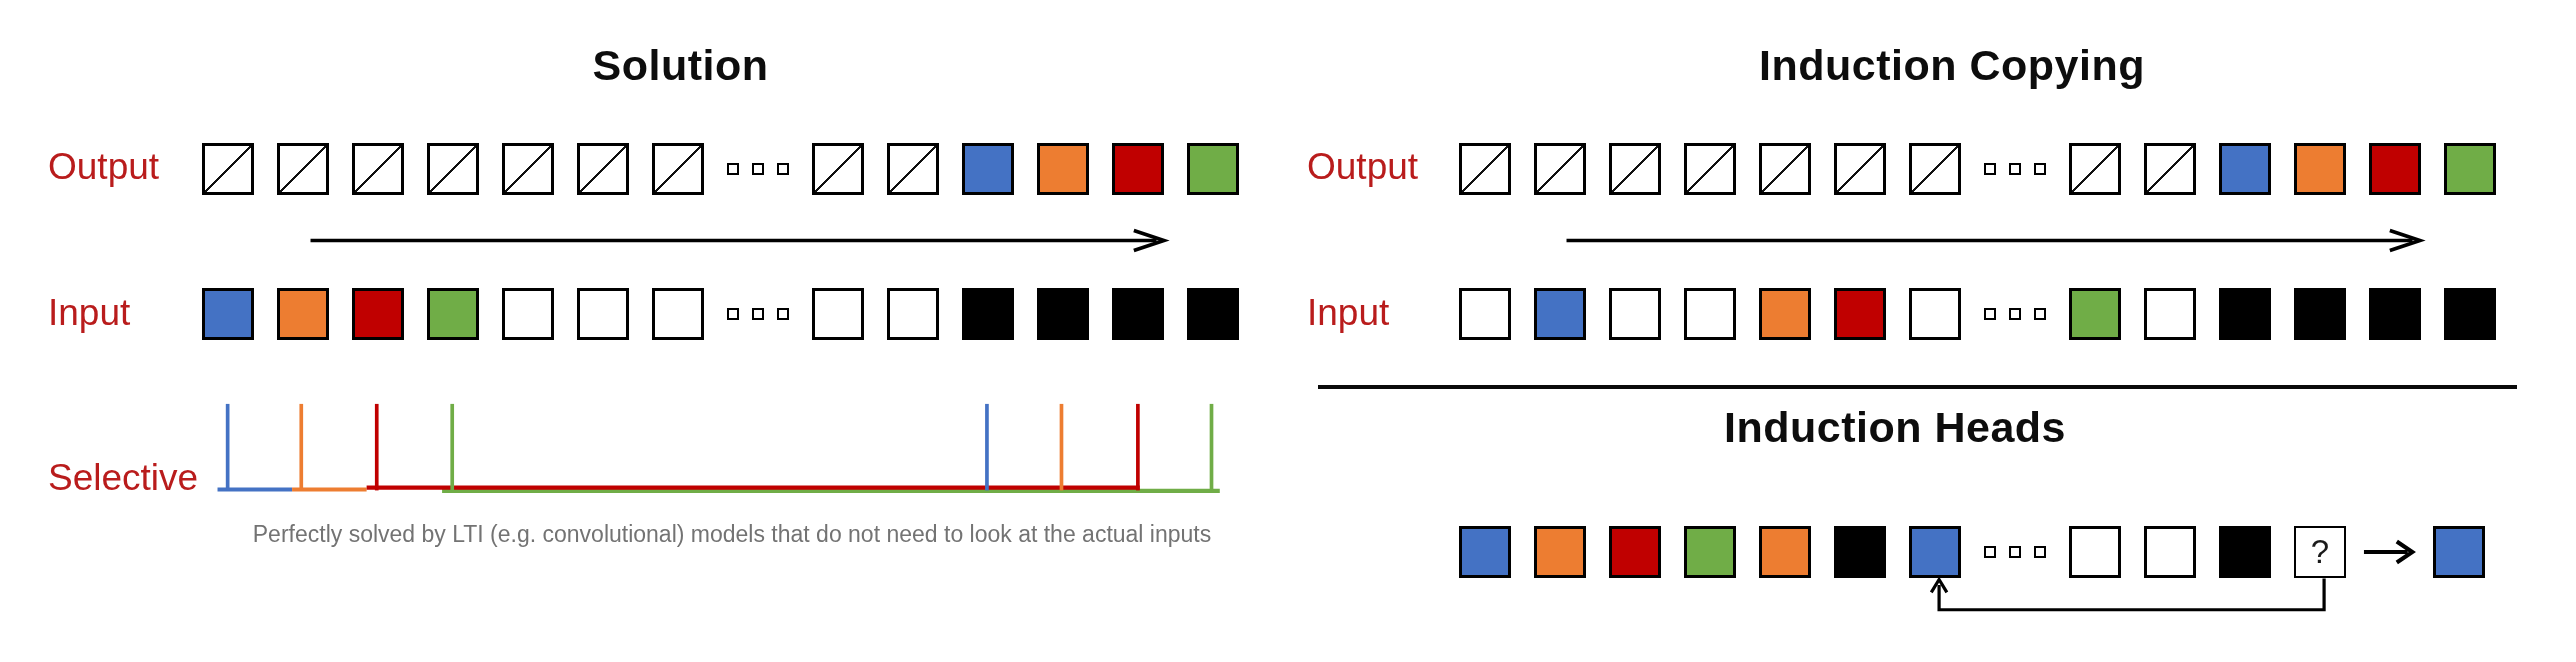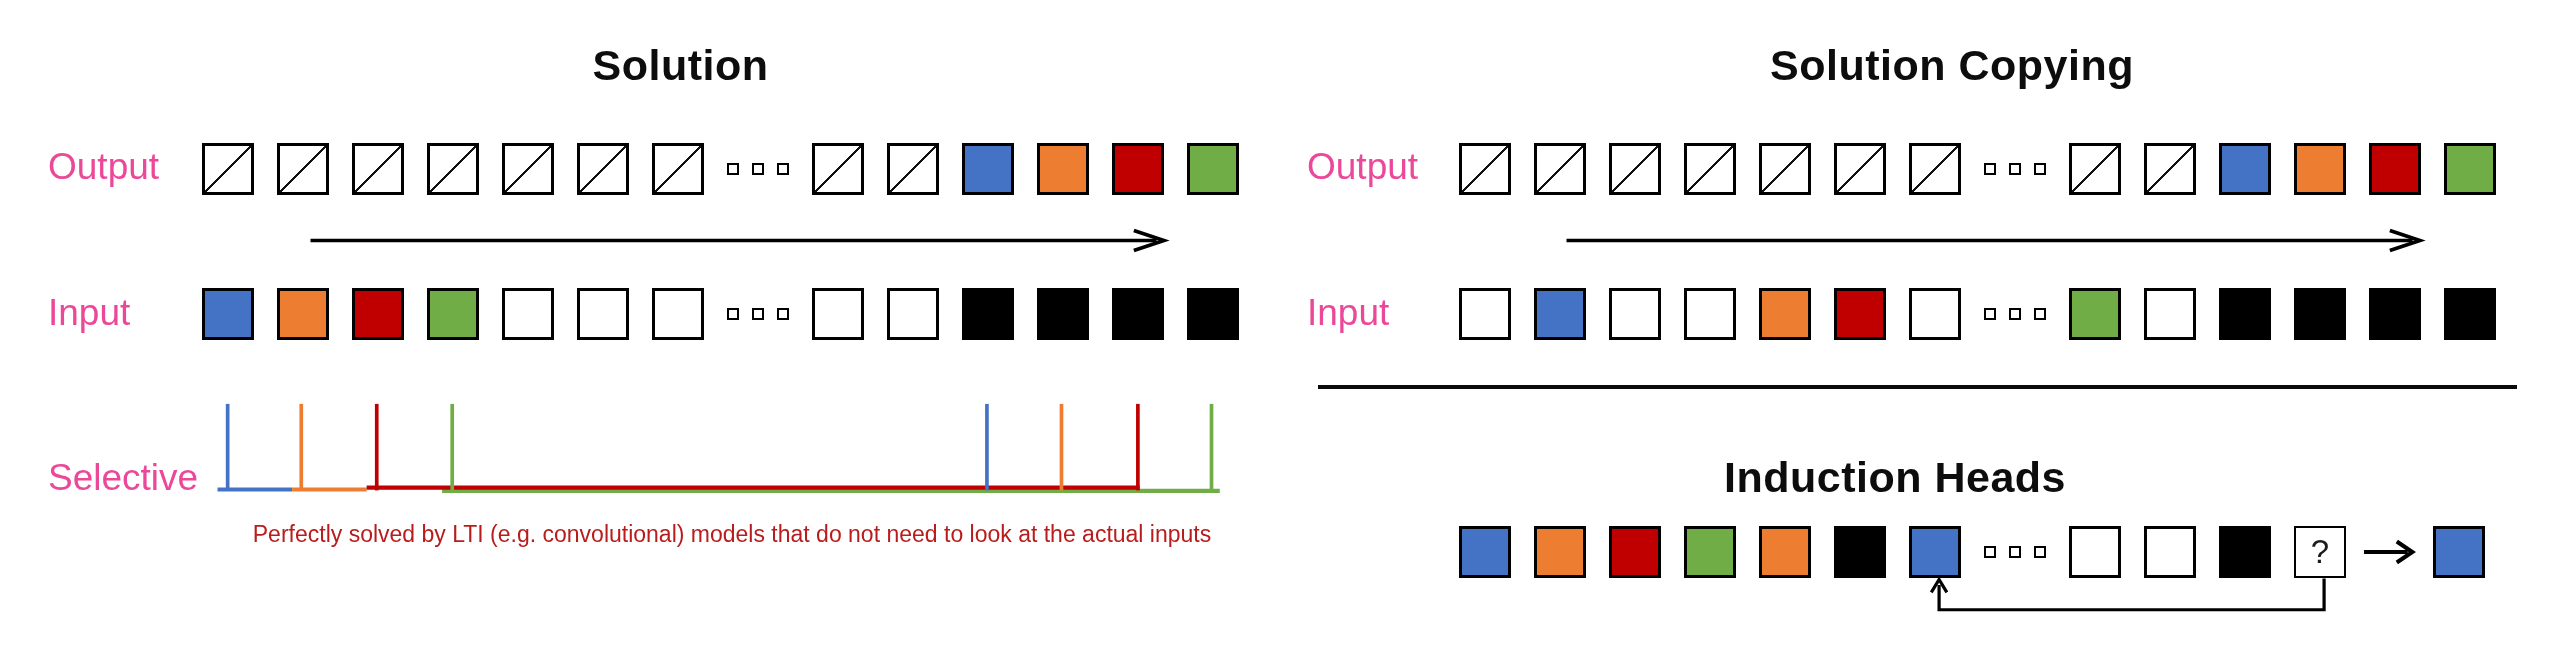--- a/index.html
+++ b/index.html
@@ -5,42 +5,42 @@
   html,body{margin:0;padding:0;}
   body{
     width:2576px;height:662px;position:relative;background:#ffffff;
     font-family:"Liberation Sans", sans-serif;color:#000;overflow:hidden;
   }
   .abs{position:absolute;}
   .title{
     font-size:43px;font-weight:600;letter-spacing:0.5px;
     text-align:center;line-height:1.2;color:#0d0d0d;
   }
-  .row-label{font-size:37px;font-weight:400;line-height:1.1;color:#ec4899;}
+  .row-label{font-size:37px;font-weight:400;line-height:1.1;color:#b91c1c;}
   .seq-row{
     position:absolute;display:flex;align-items:center;gap:23px;height:52px;
   }
   .box{
     width:52px;height:52px;box-sizing:border-box;
     border:3.2px solid #000;background:#fff;flex:none;
   }
   .box.hatched{
     background-image:linear-gradient(to bottom right,
       transparent calc(50% - 1px), #111 calc(50% - 1px),
       #111 calc(50% + 1px), transparent calc(50% + 1px));
   }
   .box.qbox{
     display:flex;align-items:center;justify-content:center;
     font-size:33px;font-weight:400;color:#1a1a1a;border-width:2.8px;
   }
   .dots{display:flex;align-items:center;gap:13px;flex:none;}
   .dot{width:12px;height:12px;box-sizing:border-box;border:2.8px solid #000;background:#fff;flex:none;}
   .seq-arrow{flex:none;margin:0 -9.2px;}
   .caption{
-    font-size:23px;font-weight:400;color:#b91c1c;text-align:center;line-height:1.2;
+    font-size:23px;font-weight:400;color:#737373;text-align:center;line-height:1.2;
   }
   .divider{background:#0a0a0a;}
 </style>
 </head>
 <body>
 
 <div class="abs title" style="left:147px;top:40px;width:1067px;">Solution</div>
 
 <div class="abs row-label" style="left:48px;top:147px;">Output</div>
 <div class="seq-row" style="left:202px;top:143px;">
@@ -102,21 +102,21 @@
     <line x1="179" x2="179" y1="2" y2="96" stroke="#C00000" stroke-width="4"></line>
     <line x1="261" x2="261" y1="2" y2="96" stroke="#70AD47" stroke-width="4"></line>
     <line x1="842" x2="842" y1="2" y2="96" stroke="#4472C4" stroke-width="4"></line>
     <line x1="923" x2="923" y1="2" y2="96" stroke="#ED7D31" stroke-width="4"></line>
     <line x1="1006" x2="1006" y1="2" y2="96" stroke="#C00000" stroke-width="4"></line>
     <line x1="1086" x2="1086" y1="2" y2="96" stroke="#70AD47" stroke-width="4"></line>
   </svg>
 
 <div class="abs caption" style="left:212px;top:521px;width:1040px;">Perfectly solved by LTI (e.g. convolutional) models that do not need to look at the actual inputs</div>
 
-<div class="abs title" style="left:1459px;top:40px;width:986px;">Solution Copying</div>
+<div class="abs title" style="left:1459px;top:40px;width:986px;">Induction Copying</div>
 
 <div class="abs row-label" style="left:1307px;top:147px;">Output</div>
 <div class="seq-row" style="left:1459px;top:143px;">
     <div class="box hatched"></div>
     <div class="box hatched"></div>
     <div class="box hatched"></div>
     <div class="box hatched"></div>
     <div class="box hatched"></div>
     <div class="box hatched"></div>
     <div class="box hatched"></div>
@@ -155,21 +155,21 @@
     <div class="box" style="background: rgb(112, 173, 71);"></div>
     <div class="box" style="background: rgb(255, 255, 255);"></div>
     <div class="box" style="background: rgb(0, 0, 0);"></div>
     <div class="box" style="background: rgb(0, 0, 0);"></div>
     <div class="box" style="background: rgb(0, 0, 0);"></div>
     <div class="box" style="background: rgb(0, 0, 0);"></div>
   </div>
 
 <div class="abs divider" style="left:1318px;top:385px;width:1199px;height:4.1px;"></div>
 
-<div class="abs title" style="left:1459px;top:452px;width:872px;">Induction Heads</div>
+<div class="abs title" style="left:1459px;top:402px;width:872px;">Induction Heads</div>
 
 <div class="seq-row" style="left:1459px;top:526px;">
     <div class="box" style="background: rgb(68, 114, 196);"></div>
     <div class="box" style="background: rgb(237, 125, 49);"></div>
     <div class="box" style="background: rgb(192, 0, 0);"></div>
     <div class="box" style="background: rgb(112, 173, 71);"></div>
     <div class="box" style="background: rgb(237, 125, 49);"></div>
     <div class="box" style="background: rgb(0, 0, 0);"></div>
     <div class="box" style="background: rgb(68, 114, 196);"></div>
     <div class="dots">

